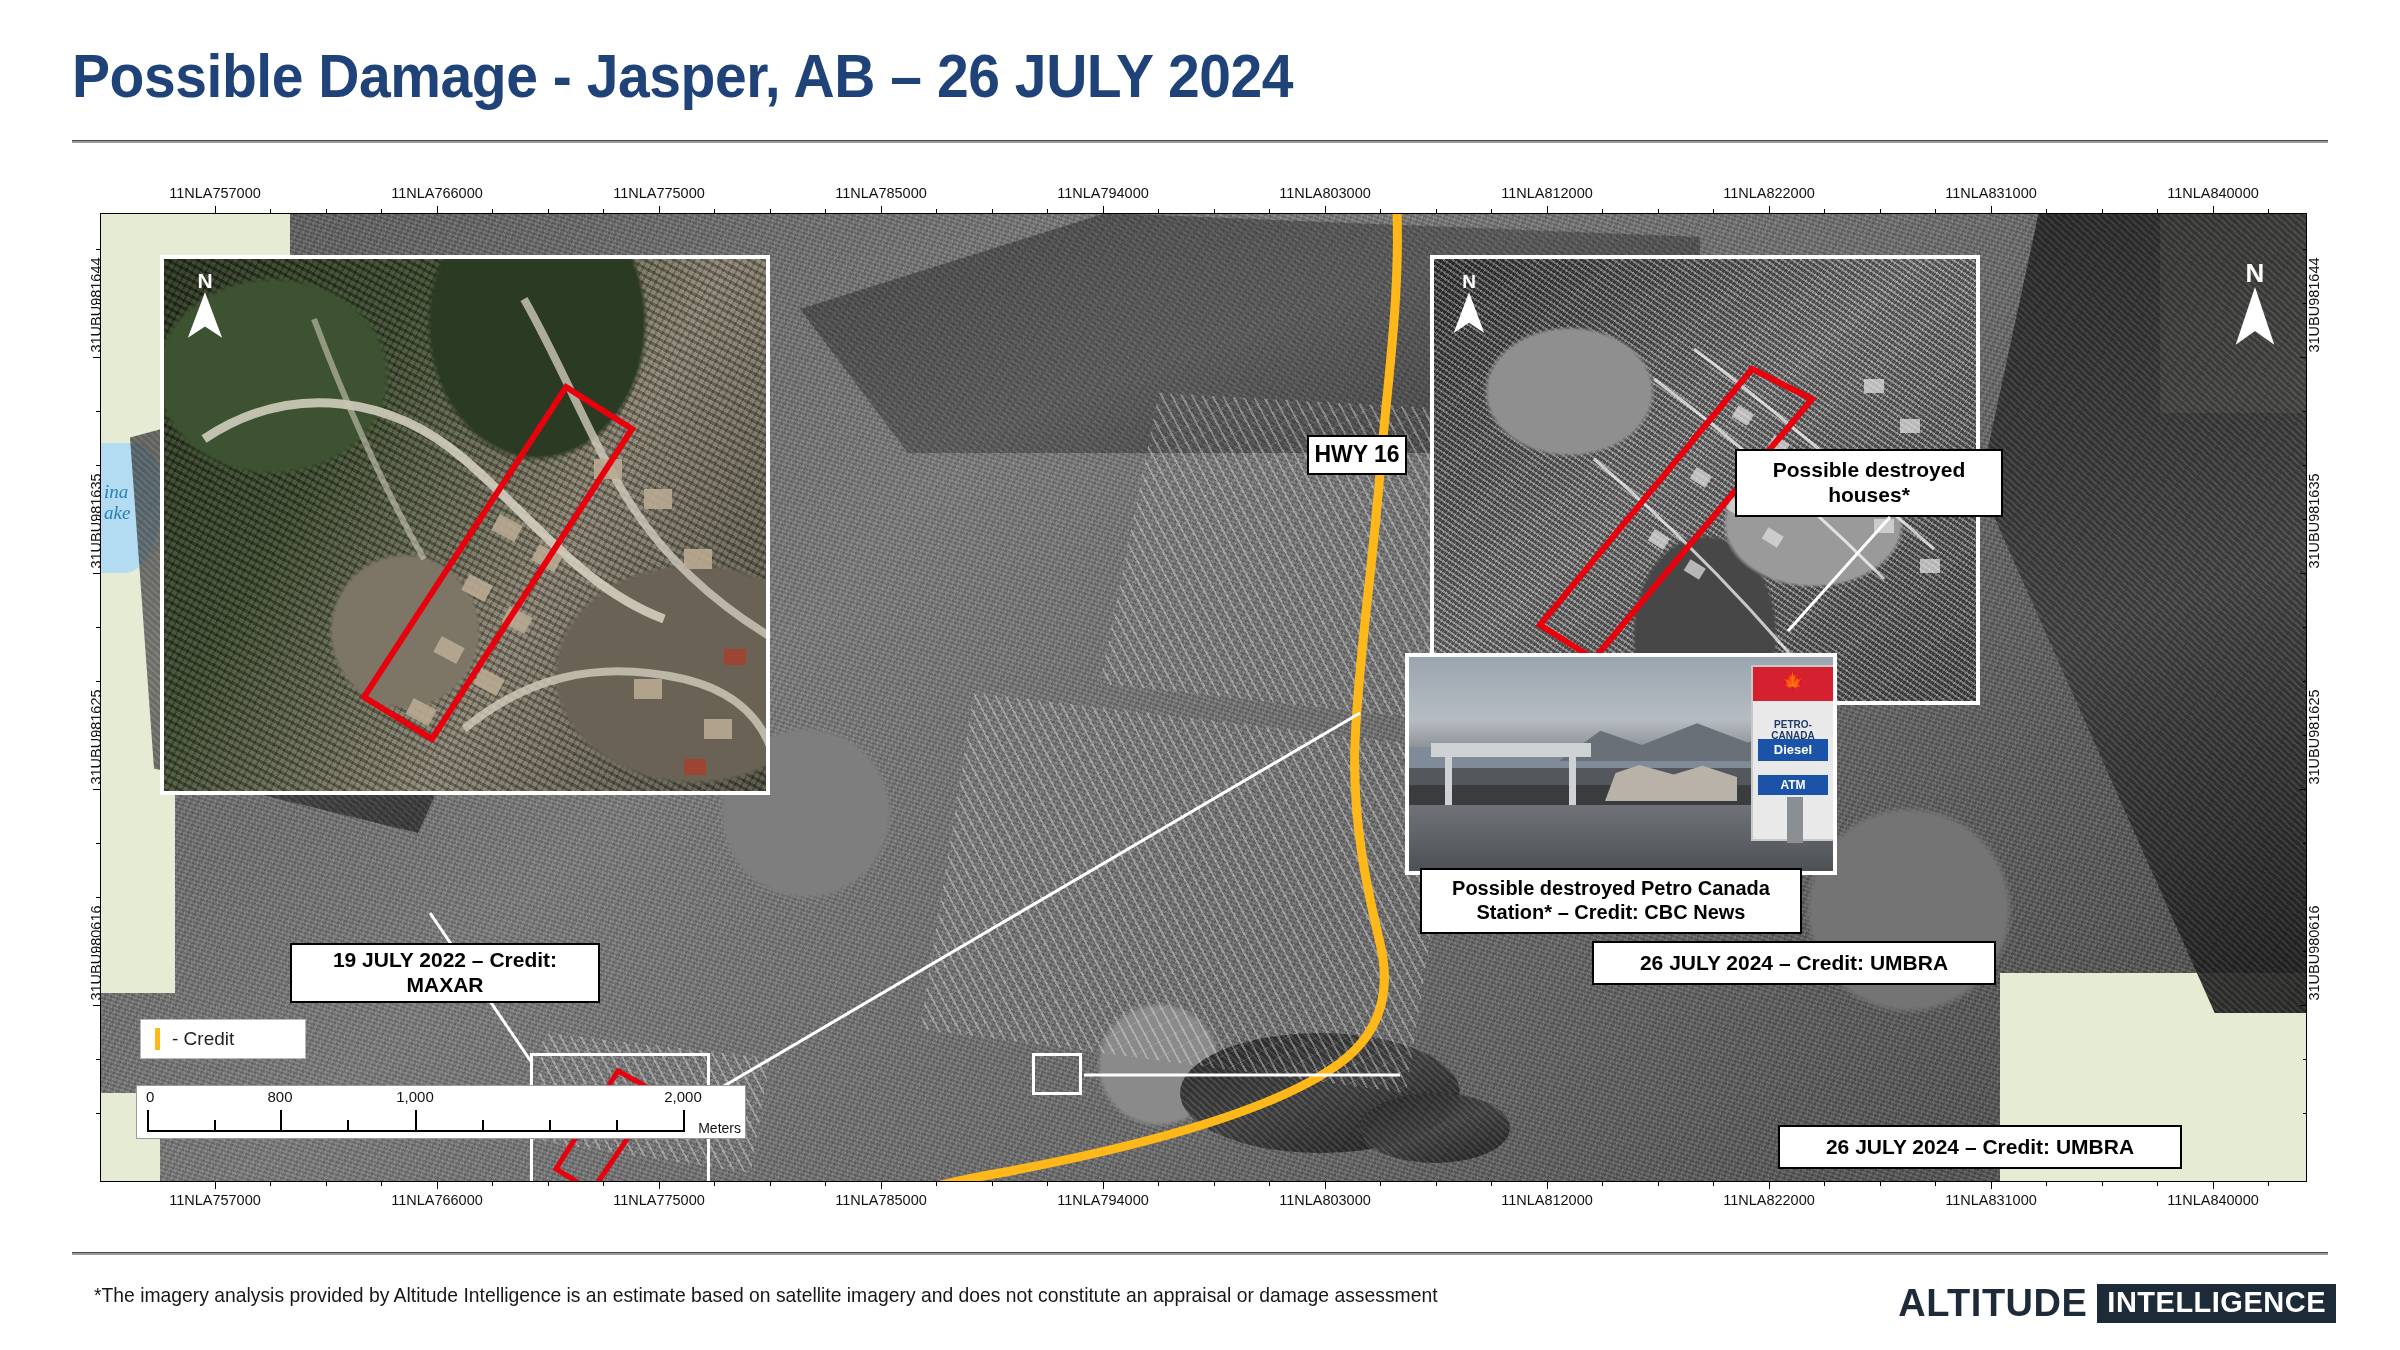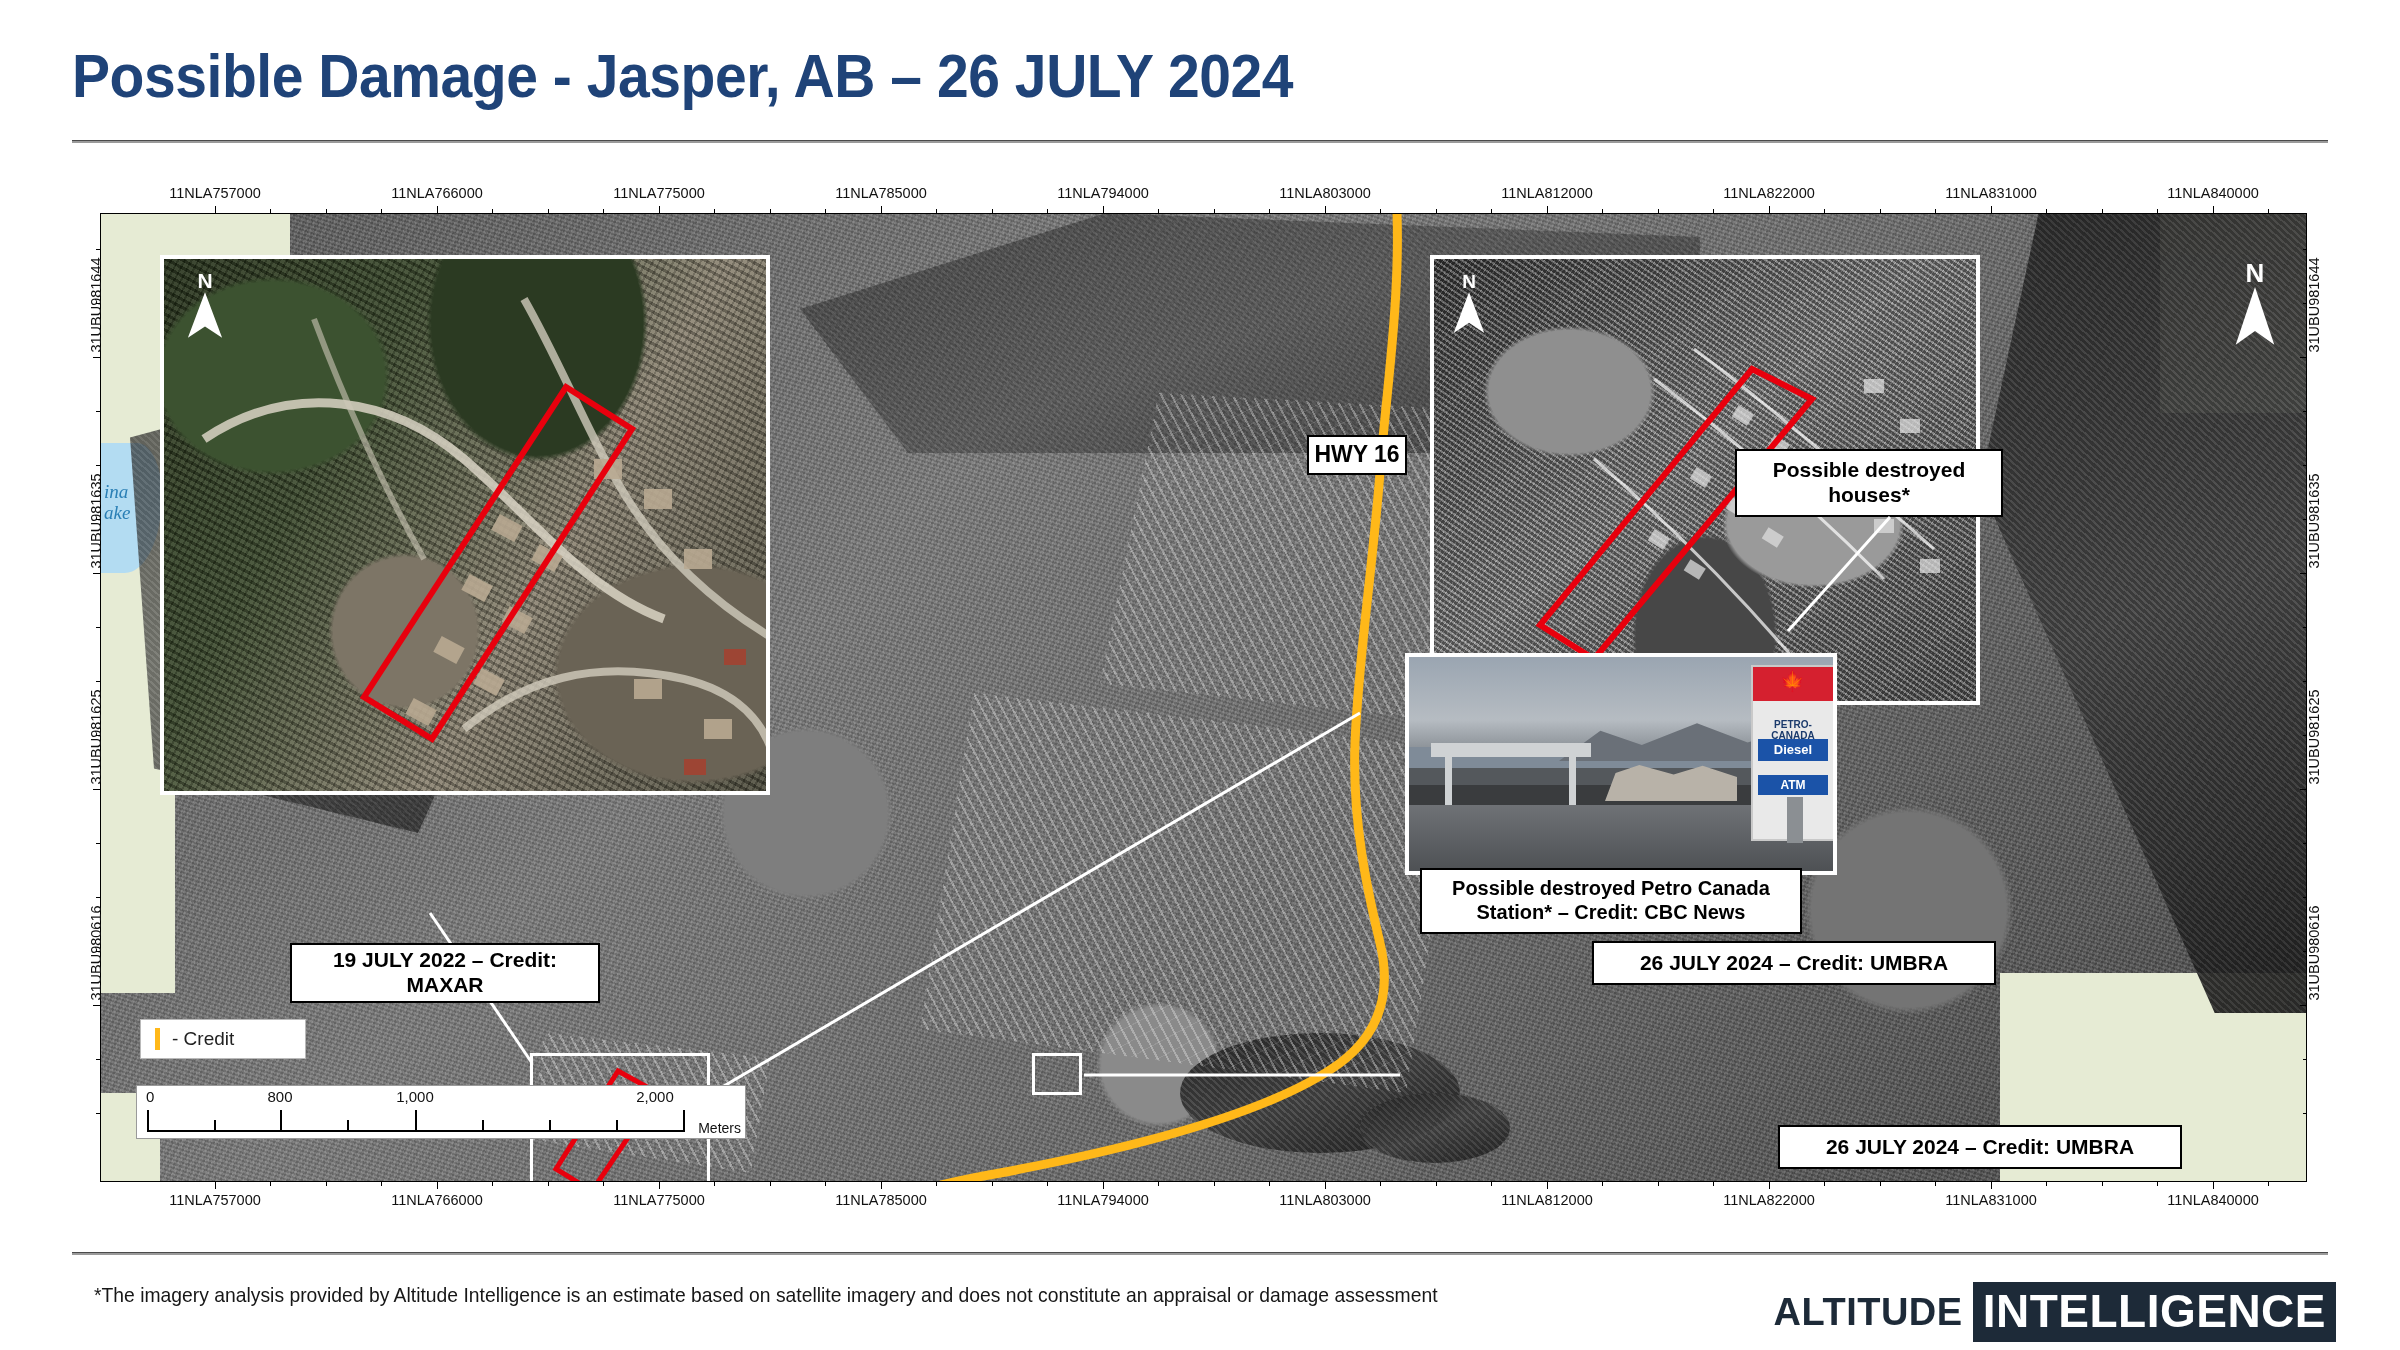--- a/index.html
+++ b/index.html
@@ -198,21 +198,21 @@
     font-family: "Liberation Sans Narrow", "Liberation Sans", sans-serif;
     transform: scaleX(0.92); transform-origin: left center;
     white-space: nowrap;
   }
   #logo { position: absolute; right: 64px; top: 1282px; display: flex; align-items: center; }
   #logo .logo-a {
     font-size: 38px; font-weight: bold; letter-spacing: 0.5px; color: #1d2a38;
     font-family: "Liberation Sans", sans-serif;
   }
   #logo .logo-i {
-    font-size: 46px; font-weight: bold; letter-spacing: 0.5px; color: #ffffff;
+    font-size: 29px; font-weight: bold; letter-spacing: 0.5px; color: #ffffff;
     background: #1d2a38; padding: 2px 10px 4px 10px; margin-left: 10px;
     font-family: "Liberation Sans", sans-serif;
   }
 </style>
 </head>
 <body>
 
 <div id="title-bar">
   <div id="page-title">Possible Damage - Jasper, AB – 26 JULY 2024</div>
   <div id="title-rule"></div>
@@ -404,21 +404,21 @@
       <div class="swatch"></div>
       <div class="legend-text">- Credit</div>
     </div>
 
     <div id="scalebar" style="left:36px;top:872px;width:610px;height:54px;">
       <div class="sb-base" style="left:10px;width:536px;"></div>
 
       <div class="sb-num first" style="left:9px;">0</div>
       <div class="sb-num" style="left:143px;">800</div>
       <div class="sb-num" style="left:278px;">1,000</div>
-      <div class="sb-num" style="left:518px;">2,000</div>
+      <div class="sb-num" style="left:546px;">2,000</div>
 
       <div class="sb-tick major" style="left:10px;"></div>
       <div class="sb-tick minor" style="left:77px;"></div>
       <div class="sb-tick major" style="left:143px;"></div>
       <div class="sb-tick minor" style="left:210px;"></div>
       <div class="sb-tick major" style="left:278px;"></div>
       <div class="sb-tick minor" style="left:345px;"></div>
       <div class="sb-tick minor" style="left:412px;"></div>
       <div class="sb-tick minor" style="left:479px;"></div>
       <div class="sb-tick major" style="left:546px;"></div>

